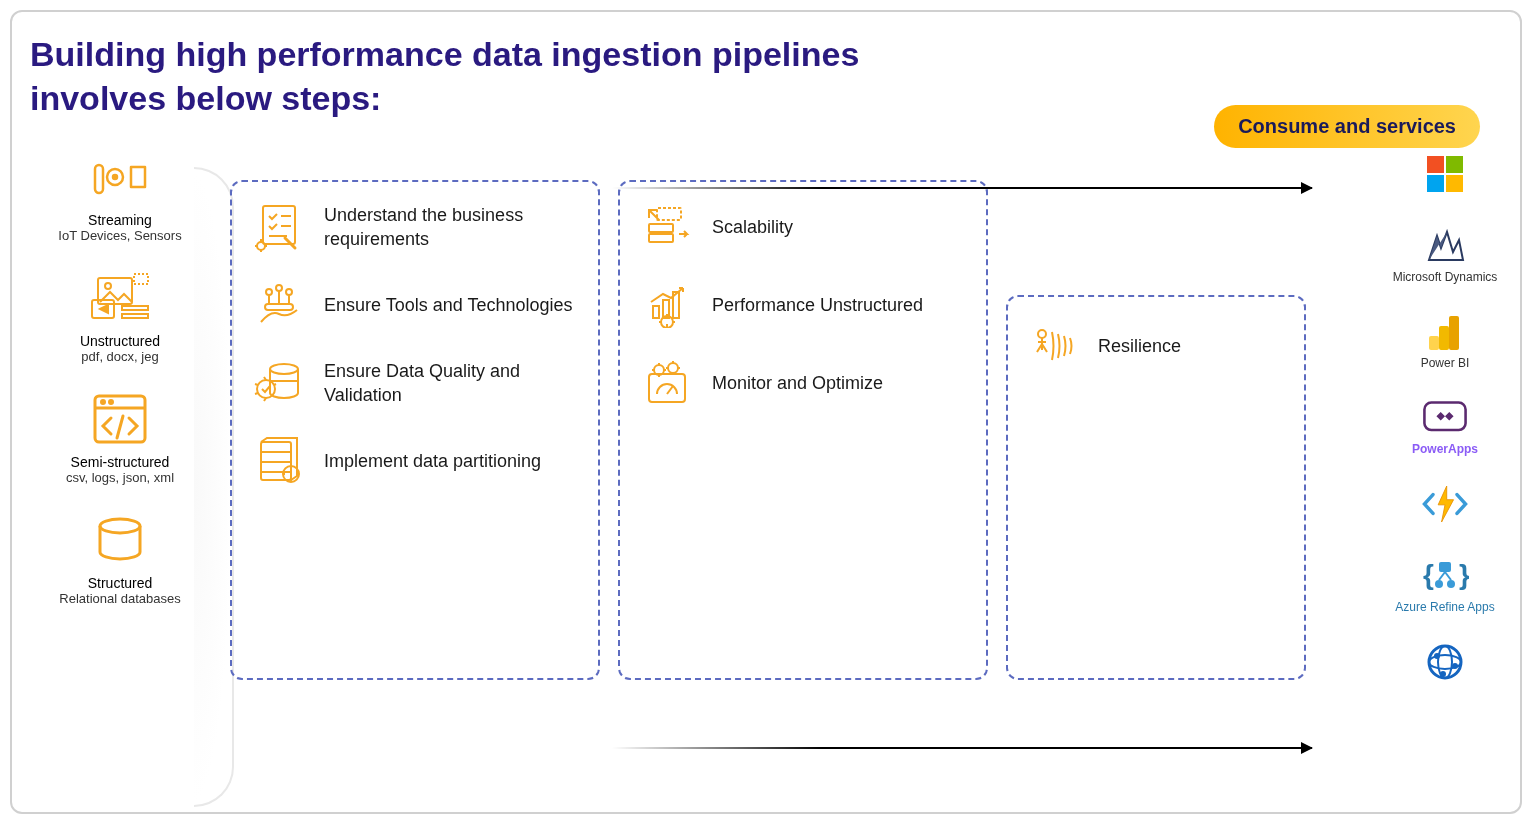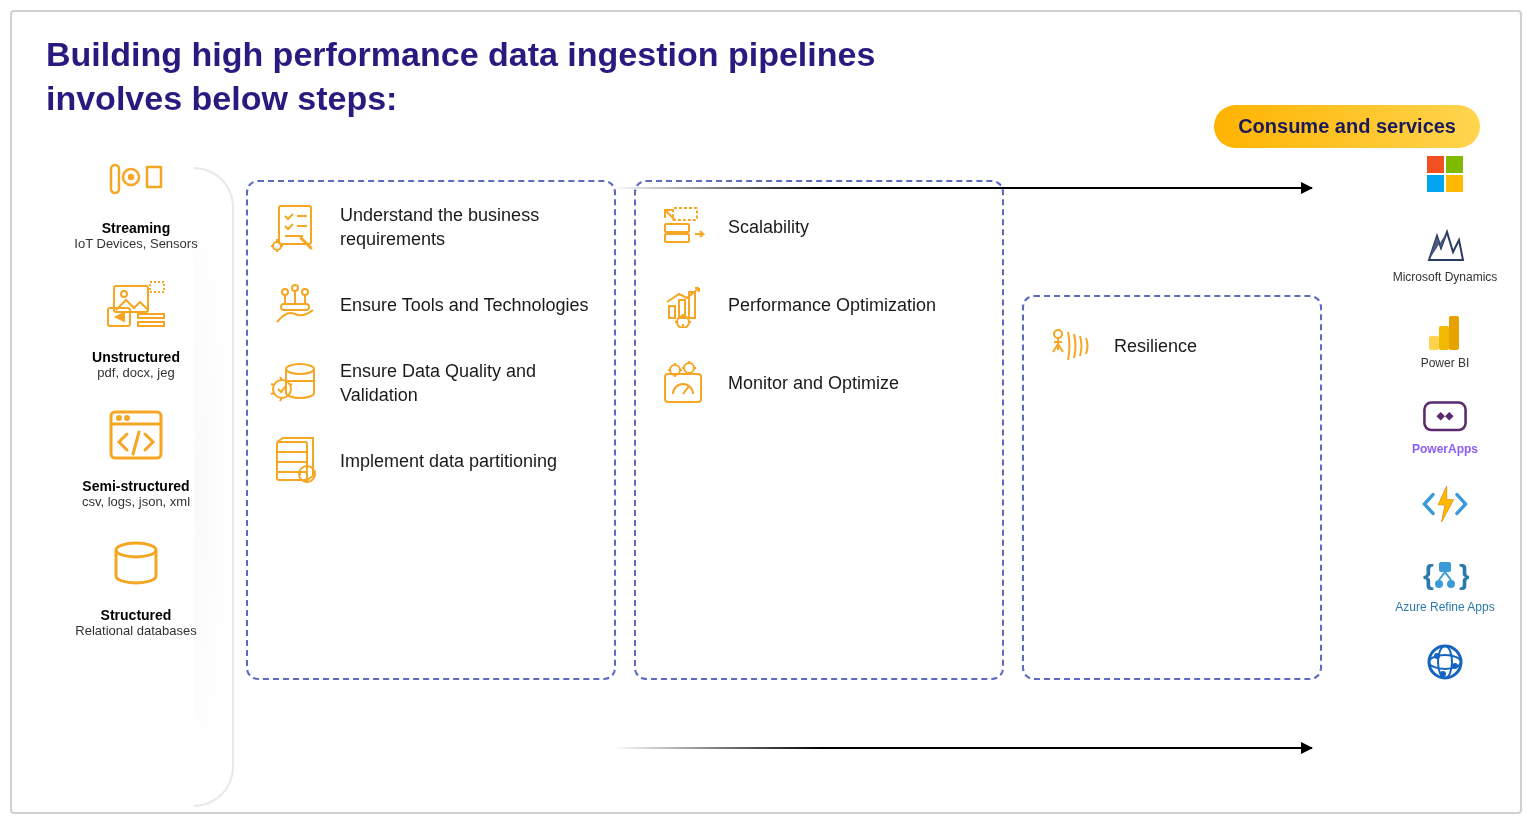--- a/index.html
+++ b/index.html
@@ -7,23 +7,23 @@
   font-family: -apple-system, BlinkMacSystemFont, 'Segoe UI', Arial, sans-serif;
   background: #fff;
   width: 1532px;
   height: 824px;
   padding: 10px;
 }
 .container {
   width: 100%;
   height: 100%;
   border: 2px solid #d0d0d0;
-  border-radius: 4px;
+  border-radius: 12px;
   position: relative;
-  padding: 20px 34px;
+  padding: 20px 18px;
 }
 .title {
   font-size: 34px;
   font-weight: 800;
   color: #2a1a80;
   line-height: 1.3;
   max-width: 900px;
   margin-bottom: 30px;
 }
 .badge {
@@ -56,24 +56,23 @@
 }
 .source-icon {
   width: 60px;
   height: 54px;
   margin: 0 auto 8px;
   display: flex;
   align-items: center;
   justify-content: center;
 }
 .source-title {
-  font-weight: 700;
+  font-weight: 400;
   font-size: 14px;
   color: #000;
-  margin-top: 16px;
 }
 .source-sub {
   font-size: 13px;
   color: #333;
   text-align: center;
 }
 .middle {
   flex: 1;
   display: flex;
   gap: 18px;
@@ -328,21 +327,21 @@
                   <rect x="10" y="24" width="6" height="12"></rect>
                   <rect x="20" y="18" width="6" height="18"></rect>
                   <rect x="30" y="10" width="6" height="26"></rect>
                   <path d="M8 20 l12 -8 l8 4 l12 -10"></path>
                   <path d="M40 6 l-4 0 M40 6 l0 4"></path>
                   <circle cx="24" cy="40" r="6"></circle>
                   <path d="M18 40 h-2 M30 40 h2 M24 34 v-2 M24 46 v-4"></path>
                 </g>
               </svg>
           </div>
-          <div class="step-label">Performance Optimization</div>
+          <div class="step-label">Performance Unstructured</div>
         </div>
         <div class="step">
           <div class="step-icon">
             <svg width="48" height="46" viewBox="0 0 48 46">
                 <g fill="none" stroke="#f5a623" stroke-width="2">
                   <rect x="6" y="14" width="36" height="28" rx="3"></rect>
                   <path d="M14 34 a10 10 0 0 1 20 0"></path>
                   <line x1="24" y1="34" x2="30" y2="26"></line>
                   <circle cx="16" cy="10" r="5"></circle>
                   <path d="M16 5 v-2 M16 15 v2 M11 10 h-2 M21 10 h2"></path>

